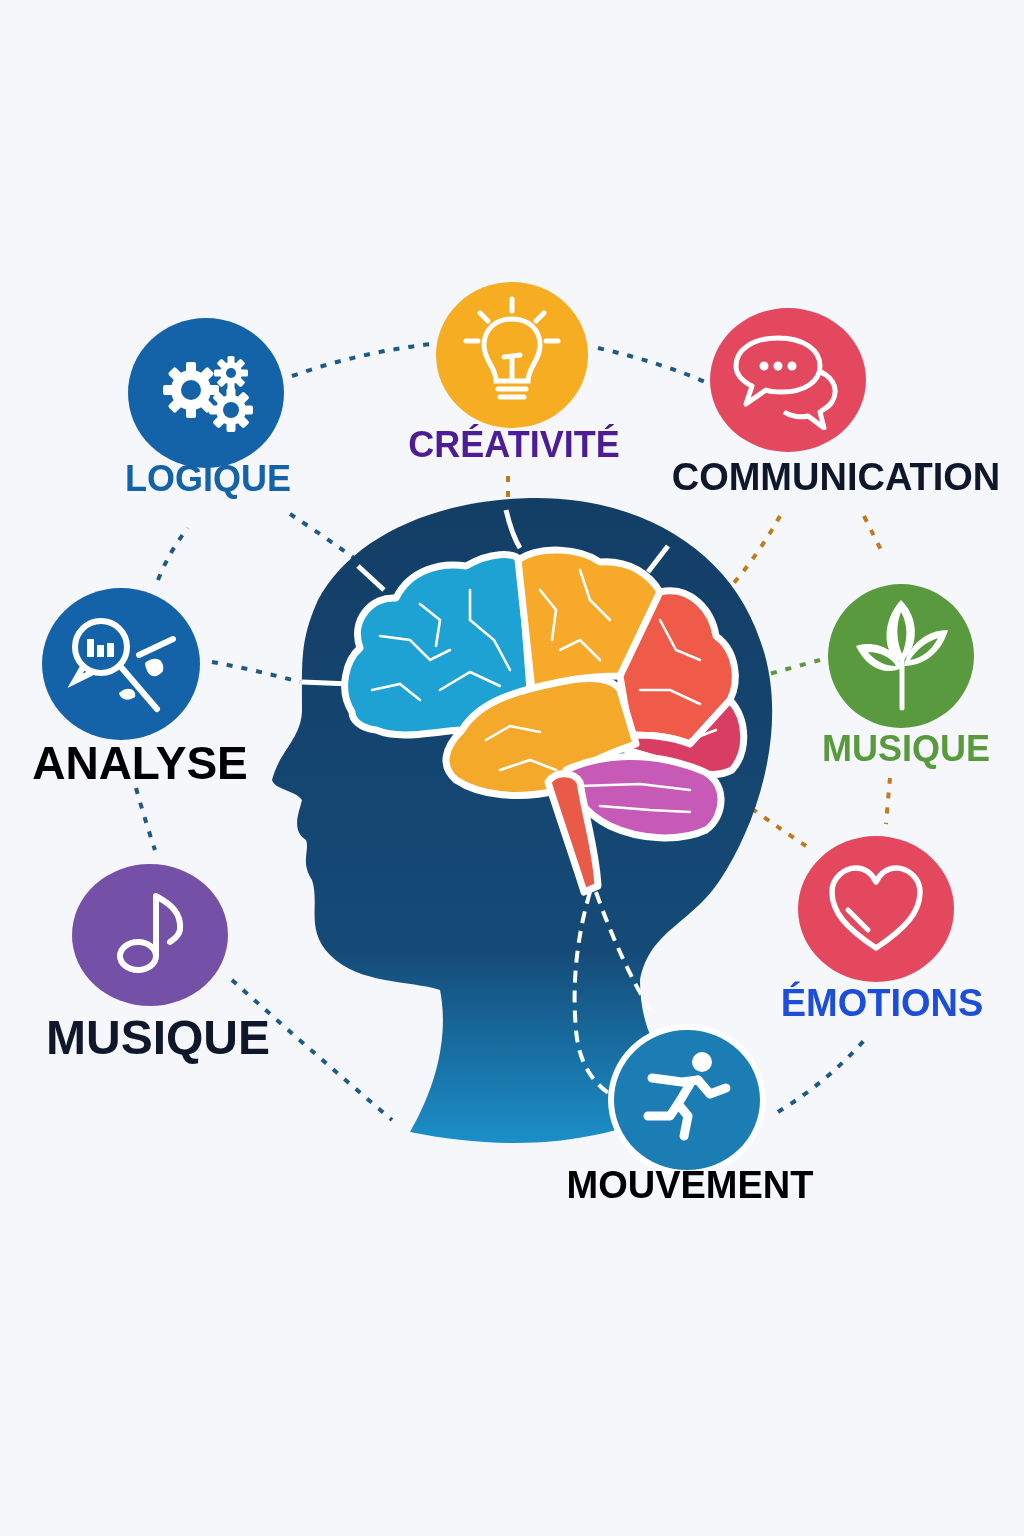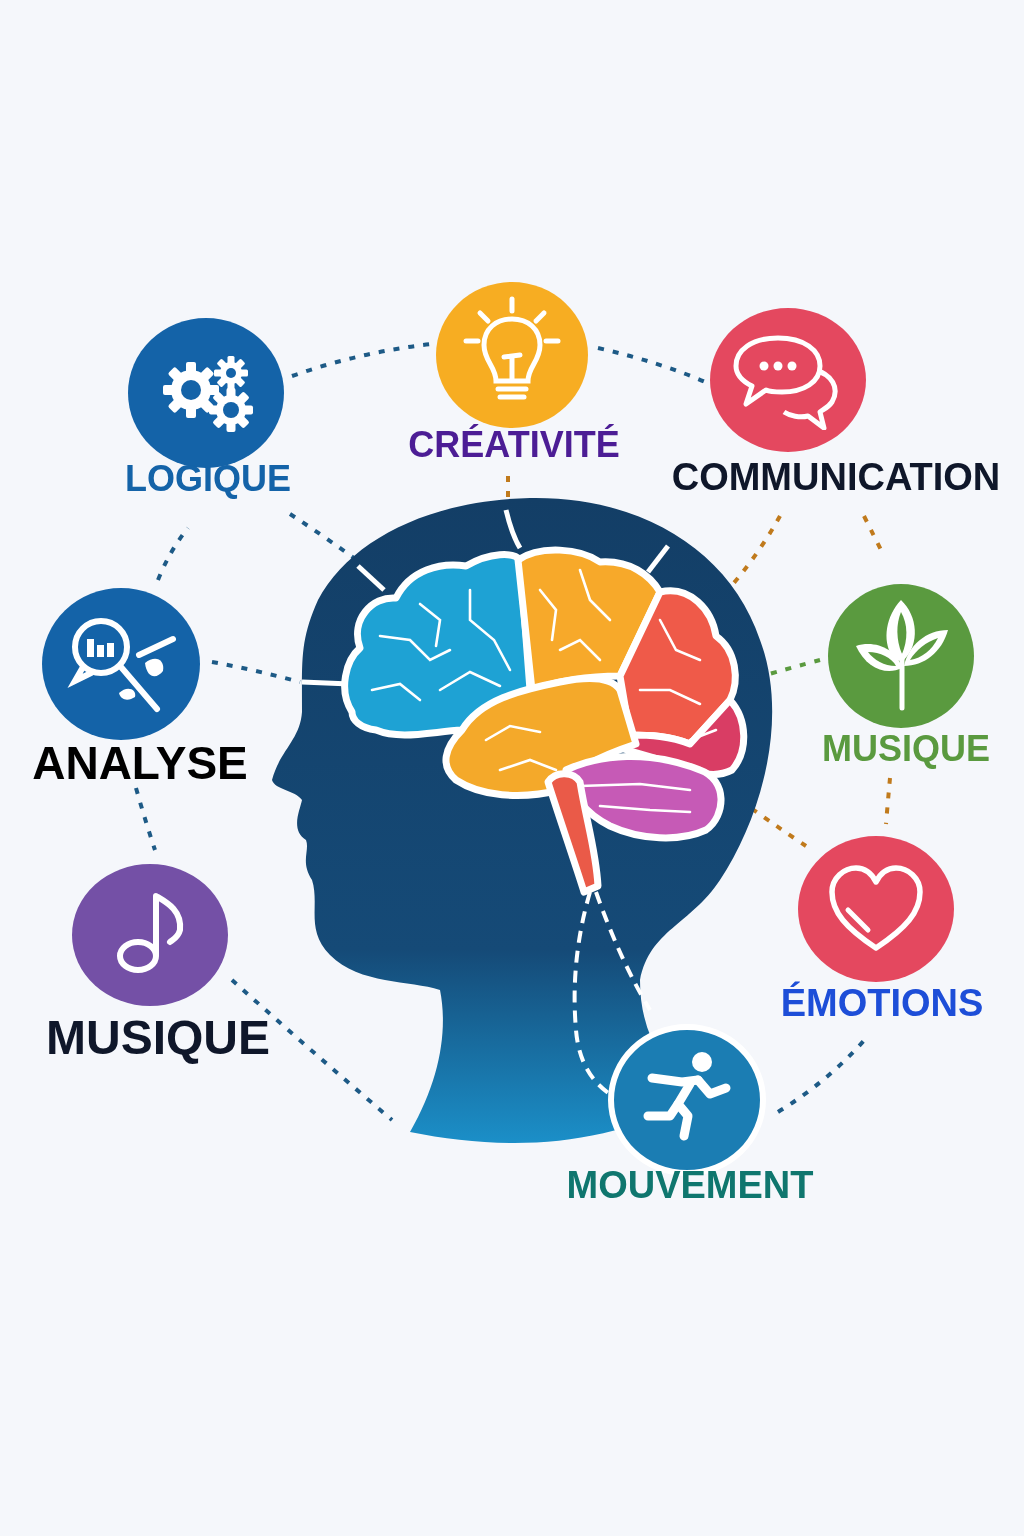--- a/index.html
+++ b/index.html
@@ -231,21 +231,21 @@
       <svg width="90" height="100" viewBox="0 0 90 100">
         <g stroke="#ffffff" stroke-width="9" stroke-linecap="round" stroke-linejoin="round" fill="none">
           <path d="M10 28 L 40 32 L 56 30"></path>
           <path d="M56 30 L 68 44 L 84 38"></path>
           <path d="M48 34 L 36 54 L 46 66 L 42 86"></path>
           <path d="M36 54 L 28 66 L 6 66"></path>
         </g>
         <circle cx="60" cy="12" r="10" fill="#ffffff"></circle>
       </svg>
     </div>
-    <div class="label" style="left:82px;top:140px;font-size:38px;color:#0f766e;">MOUVEMENT</div>
+    <div class="label" style="left:82px;top:140px;font-size:38px;color:#000000;">MOUVEMENT</div>
   </div>
 
   <div class="node" style="left:72px;top:864px;">
     <div class="circle" style="left:0;top:0;width:156px;height:142px;background:#7450a6;">
       <svg width="80" height="90" viewBox="0 0 80 90">
         <g stroke="#ffffff" stroke-width="6" fill="none" stroke-linecap="round" stroke-linejoin="round">
           <ellipse cx="28" cy="66" rx="18" ry="14"></ellipse>
           <path d="M46 64 L 46 6 C 56 12 72 20 70 40 C 68 48 62 50 60 52"></path>
         </g>
       </svg>

